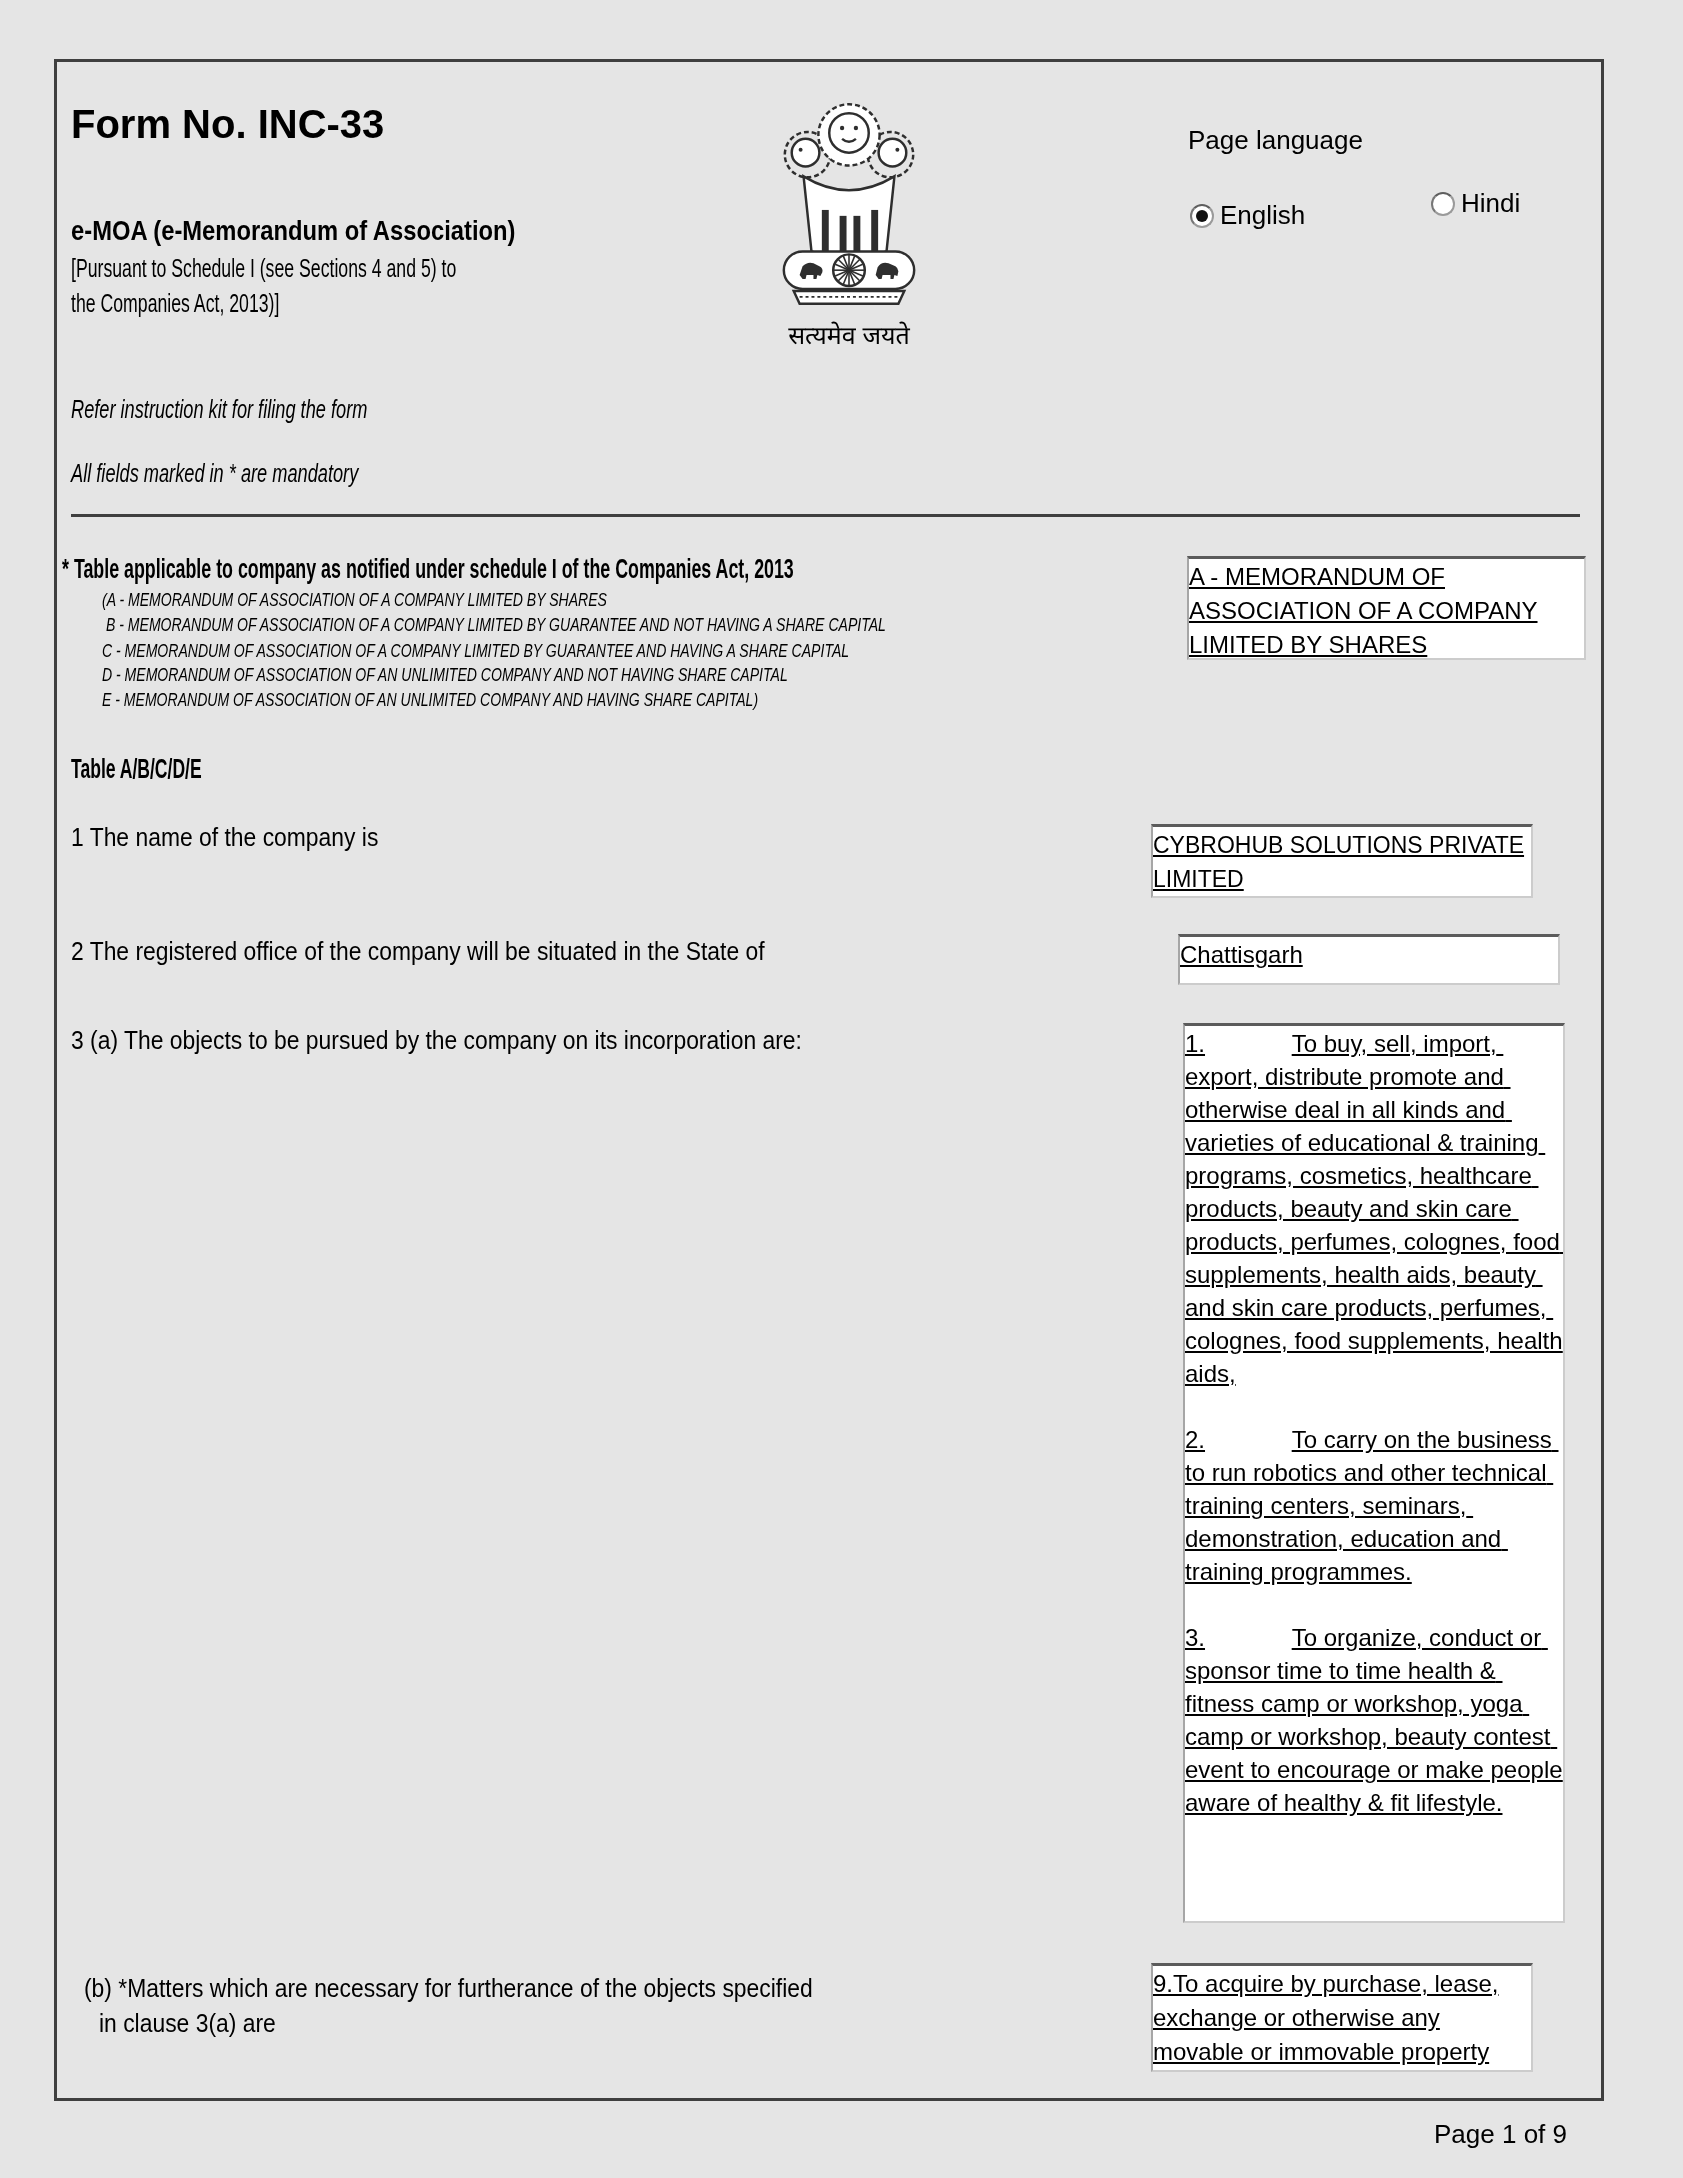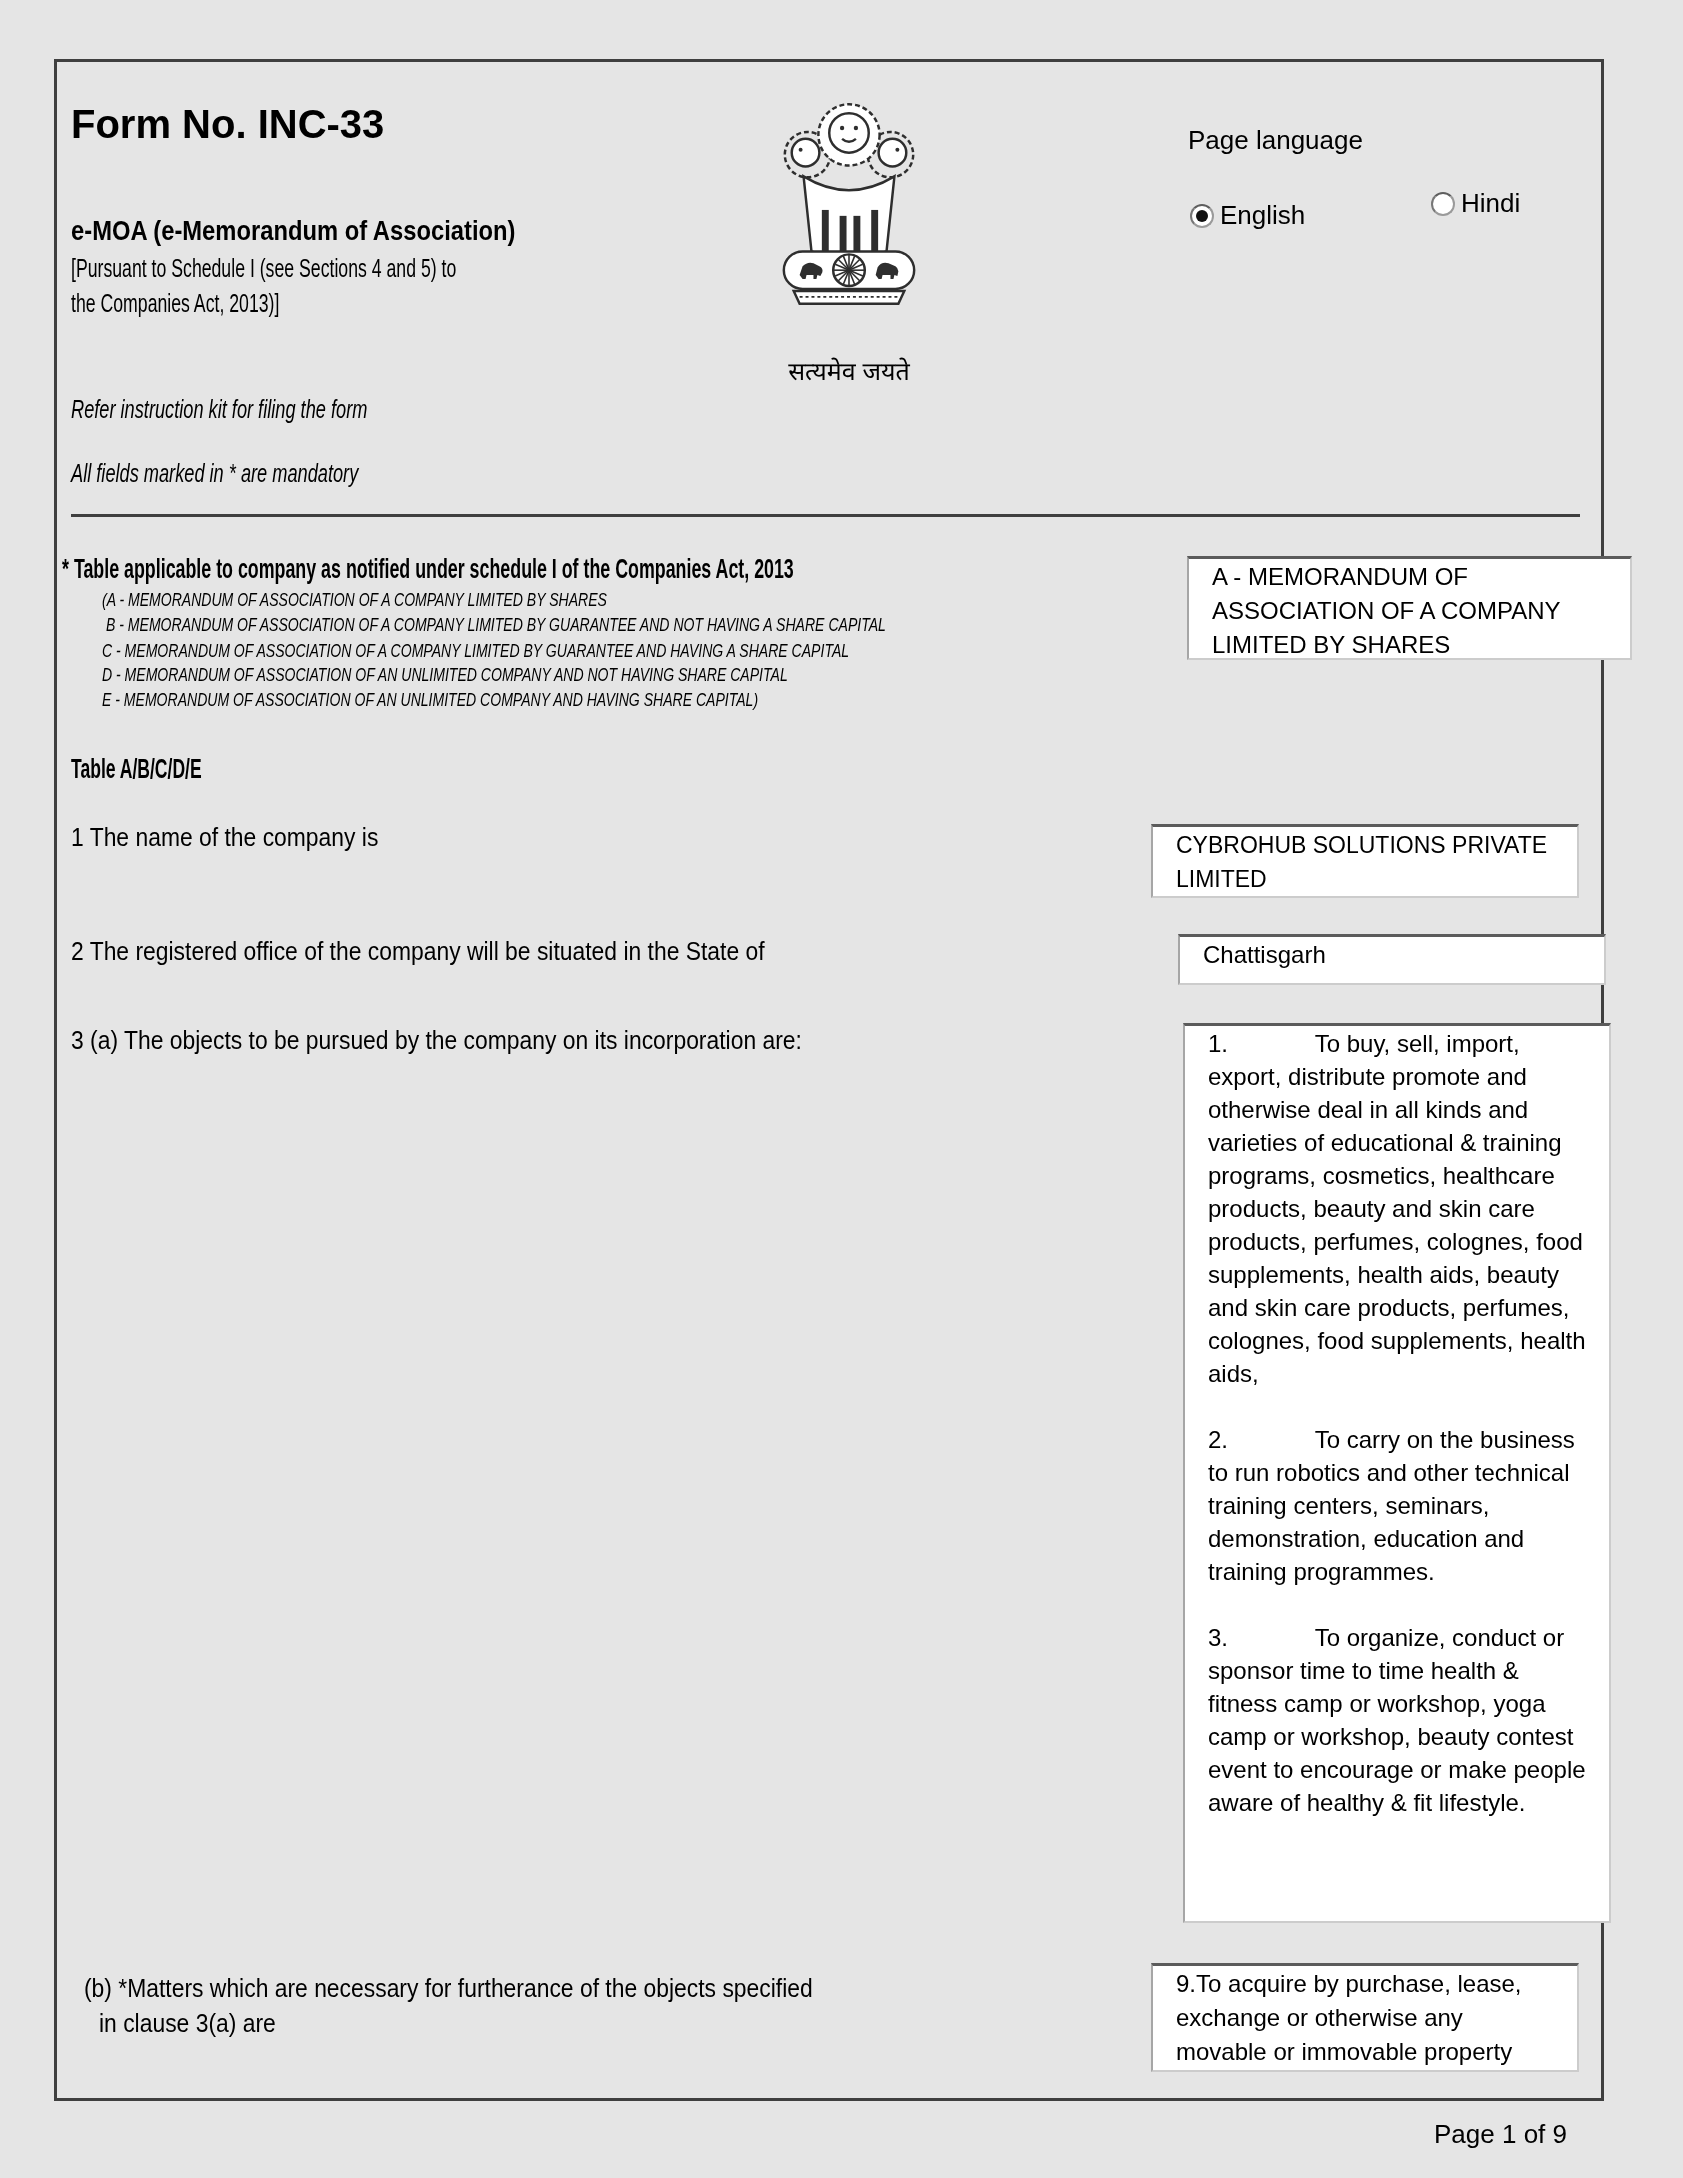--- a/index.html
+++ b/index.html
@@ -17,21 +17,21 @@
   .subtitle{font-size:27px;font-weight:bold;}
   .pursuant{font-size:26px;}
   .instr{font-size:26px;font-style:italic;}
   .sec-head{font-size:27px;font-weight:bold;}
   .opt-line{font-size:18px;font-style:italic;}
   .field-label{font-size:26px;}
 
   .fieldbox{position:absolute;background:#fff;color:#000;
             border-top:3px solid #5b5b5b;border-left:2px solid #a6a6a6;
             border-right:2px solid #cccccc;border-bottom:2px solid #cccccc;
-            font-size:24px;line-height:34px;padding:1px 23px;overflow:hidden;}
+            font-size:24px;line-height:34px;padding:1px 0;overflow:hidden;text-decoration:underline;}
   .prewrap{white-space:pre-wrap;tab-size:16;line-height:33px;margin-left:32px;}
 
   .radio-row{display:flex;align-items:center;gap:6px;}
   .radio{width:20px;height:20px;border-radius:50%;border:2px solid #9a9a9a;
          border-top-color:#5e5e5e;border-left-color:#777;background:#fff;
          display:inline-block;position:relative;flex:0 0 auto;}
   .radio.sel::after{content:"";position:absolute;left:4px;top:4px;right:4px;bottom:4px;
          background:#111;border-radius:50%;}
   .radio-label{font-size:26px;white-space:nowrap;}
 
@@ -90,21 +90,21 @@
         </g>
 
         <path d="M30 186 l3 -9 q5 -5 11 -3 l6 3 q4 2 3 6 l-2 4 l-3 -1 l-1 4 l-3 0 l0 -4 l-7 0 l-1 4 l-3 0 z" fill="#2e2e2e" stroke="none"></path>
         <path d="M107 186 l2 -8 q4 -6 11 -4 l7 3 q3 2 3 5 l-1 5 l-3 -1 l-1 4 l-3 0 l0 -4 l-8 0 l-1 4 l-3 0 z" fill="#2e2e2e" stroke="none"></path>
 
         <path d="M24 202 h112 l-6 13 h-100 z" fill="#fff"></path>
         <line x1="30" y1="208" x2="130" y2="208" stroke-dasharray="3 3" stroke-width="1.6"></line>
       </g>
     </svg>
   </div>
-  <div class="abs motto" style="left:762px;top:317px;width:174px;margin-top:36px;">सत्यमेव जयते</div>
+  <div class="abs motto" style="left:762px;top:317px;width:174px;">सत्यमेव जयते</div>
 
   <div class="abs field-label nowrap" style="left:1188px;top:125px;">Page language</div>
   <div class="abs radio-row" style="left:1190px;top:188px;margin-top:12px;">
     <span class="radio sel"></span>
     <span class="radio-label">English</span>
   </div>
   <div class="abs radio-row" style="left:1431px;top:188px;">
     <span class="radio"></span>
     <span class="radio-label">Hindi</span>
   </div>

